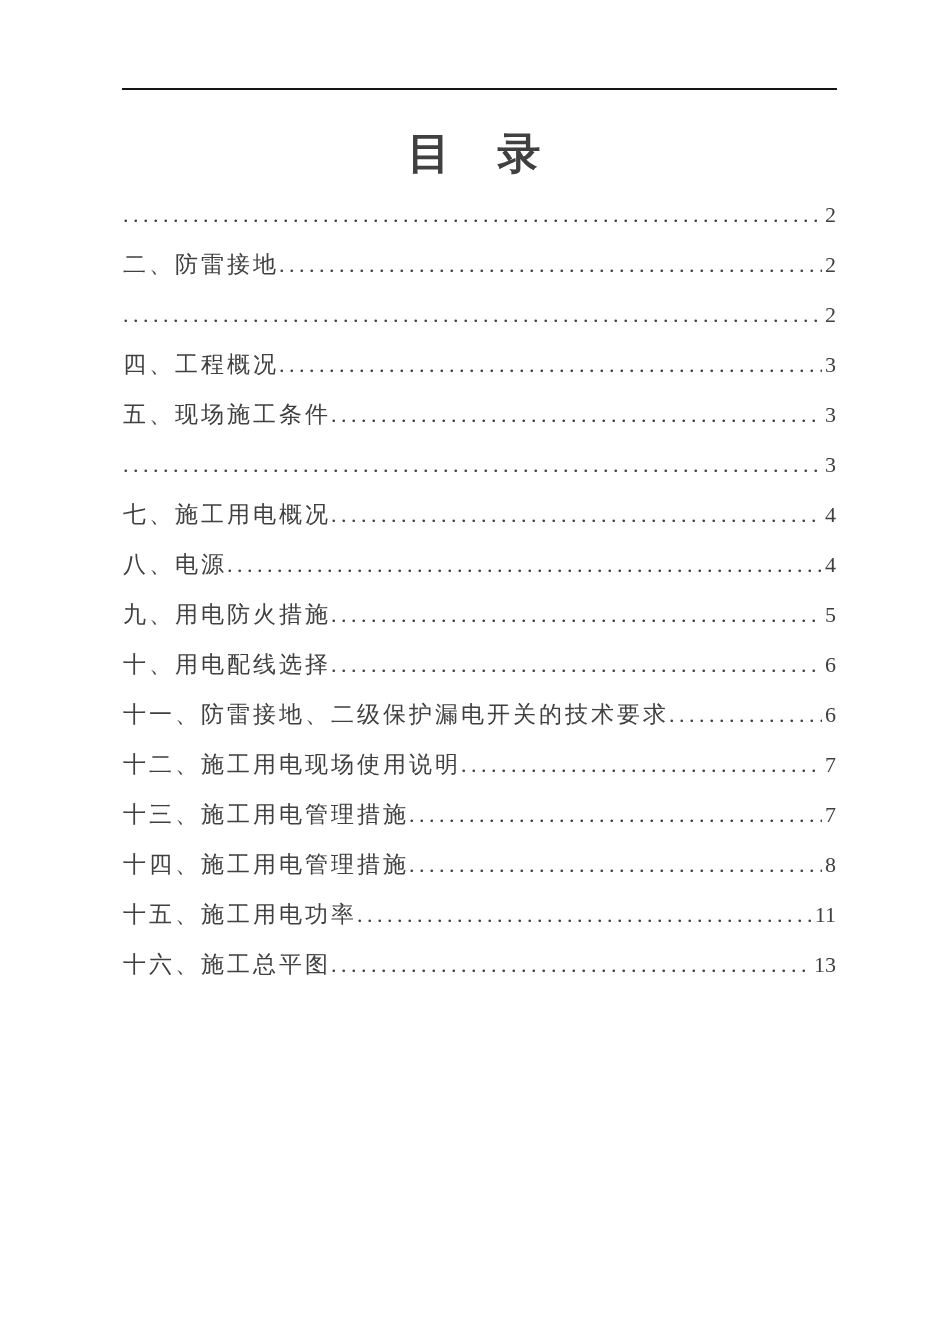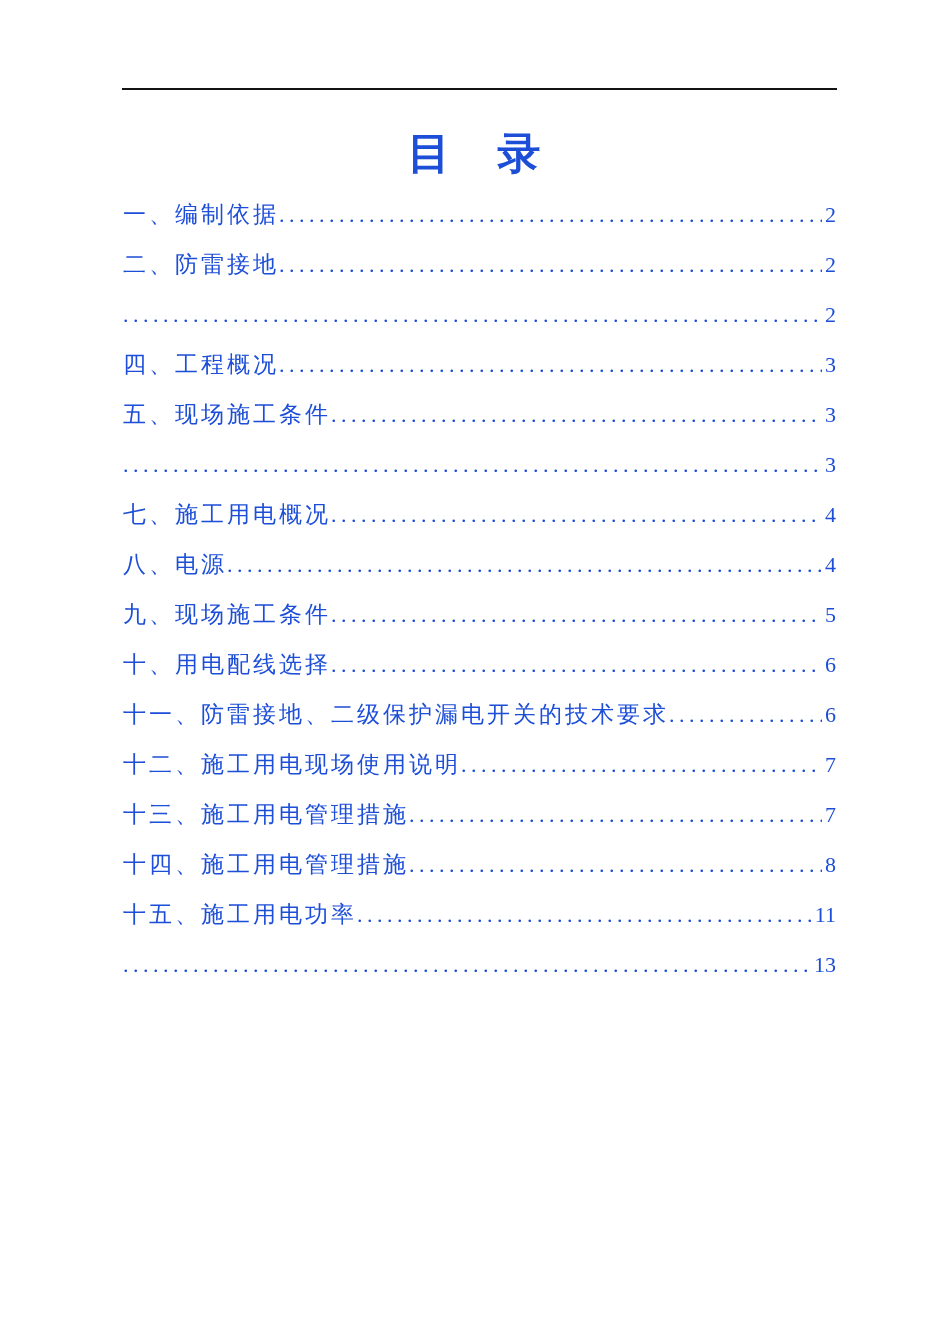--- a/index.html
+++ b/index.html
@@ -6,21 +6,21 @@
     margin: 0;
     padding: 0;
     background: #ffffff;
   }
   .page {
     position: relative;
     width: 950px;
     height: 1344px;
     background: #ffffff;
     font-family: "Liberation Serif", "DejaVu Serif", serif;
-    color: #1d4ed8;
+    color: #404040;
     overflow: hidden;
   }
   .header-rule {
     position: absolute;
     left: 122px;
     top: 88px;
     width: 715px;
     height: 0;
     border-bottom: 2px solid #141414;
   }
@@ -70,21 +70,20 @@
   }
 </style>
 </head>
 <body>
 
 <div class="page">
   <div class="header-rule"></div>
   <div class="doc-title">目　录</div>
   <div class="toc">
       <div class="toc-entry">
-        <span class="toc-label">一、编制依据</span>
         <span class="toc-leader">........................................................................................................................................................................................................</span>
         <span class="toc-page">2</span>
       </div>
       <div class="toc-entry">
         <span class="toc-label">二、防雷接地</span>
         <span class="toc-leader">........................................................................................................................................................................................................</span>
         <span class="toc-page">2</span>
       </div>
       <div class="toc-entry">
         <span class="toc-leader">........................................................................................................................................................................................................</span>
@@ -108,21 +107,21 @@
         <span class="toc-label">七、施工用电概况</span>
         <span class="toc-leader">........................................................................................................................................................................................................</span>
         <span class="toc-page">4</span>
       </div>
       <div class="toc-entry">
         <span class="toc-label">八、电源</span>
         <span class="toc-leader">........................................................................................................................................................................................................</span>
         <span class="toc-page">4</span>
       </div>
       <div class="toc-entry">
-        <span class="toc-label">九、现场施工条件</span>
+        <span class="toc-label">九、用电防火措施</span>
         <span class="toc-leader">........................................................................................................................................................................................................</span>
         <span class="toc-page">5</span>
       </div>
       <div class="toc-entry">
         <span class="toc-label">十、用电配线选择</span>
         <span class="toc-leader">........................................................................................................................................................................................................</span>
         <span class="toc-page">6</span>
       </div>
       <div class="toc-entry">
         <span class="toc-label">十一、防雷接地、二级保护漏电开关的技术要求</span>
@@ -143,17 +142,18 @@
         <span class="toc-label">十四、施工用电管理措施</span>
         <span class="toc-leader">........................................................................................................................................................................................................</span>
         <span class="toc-page">8</span>
       </div>
       <div class="toc-entry">
         <span class="toc-label">十五、施工用电功率</span>
         <span class="toc-leader">........................................................................................................................................................................................................</span>
         <span class="toc-page">11</span>
       </div>
       <div class="toc-entry">
+        <span class="toc-label">十六、施工总平图</span>
         <span class="toc-leader">........................................................................................................................................................................................................</span>
         <span class="toc-page">13</span>
       </div>
     </div>
 </div>
 
 </body></html>

